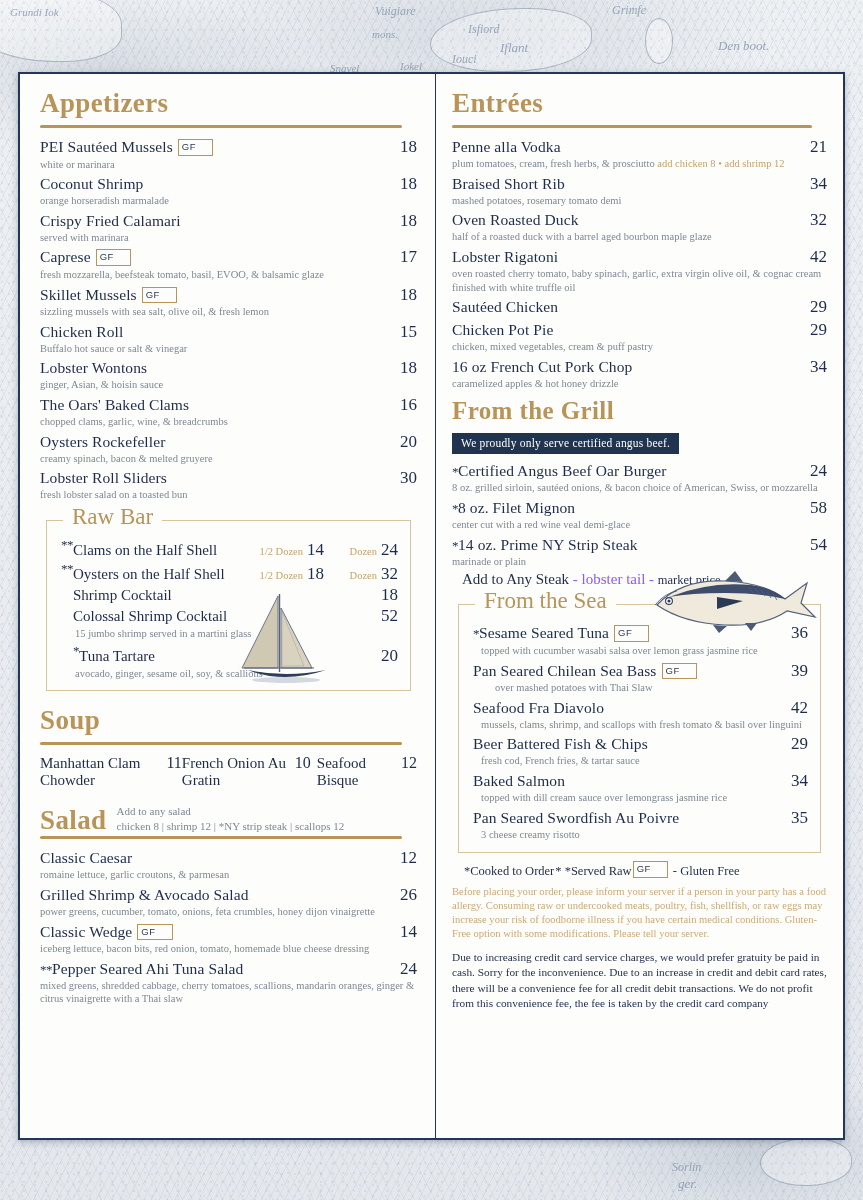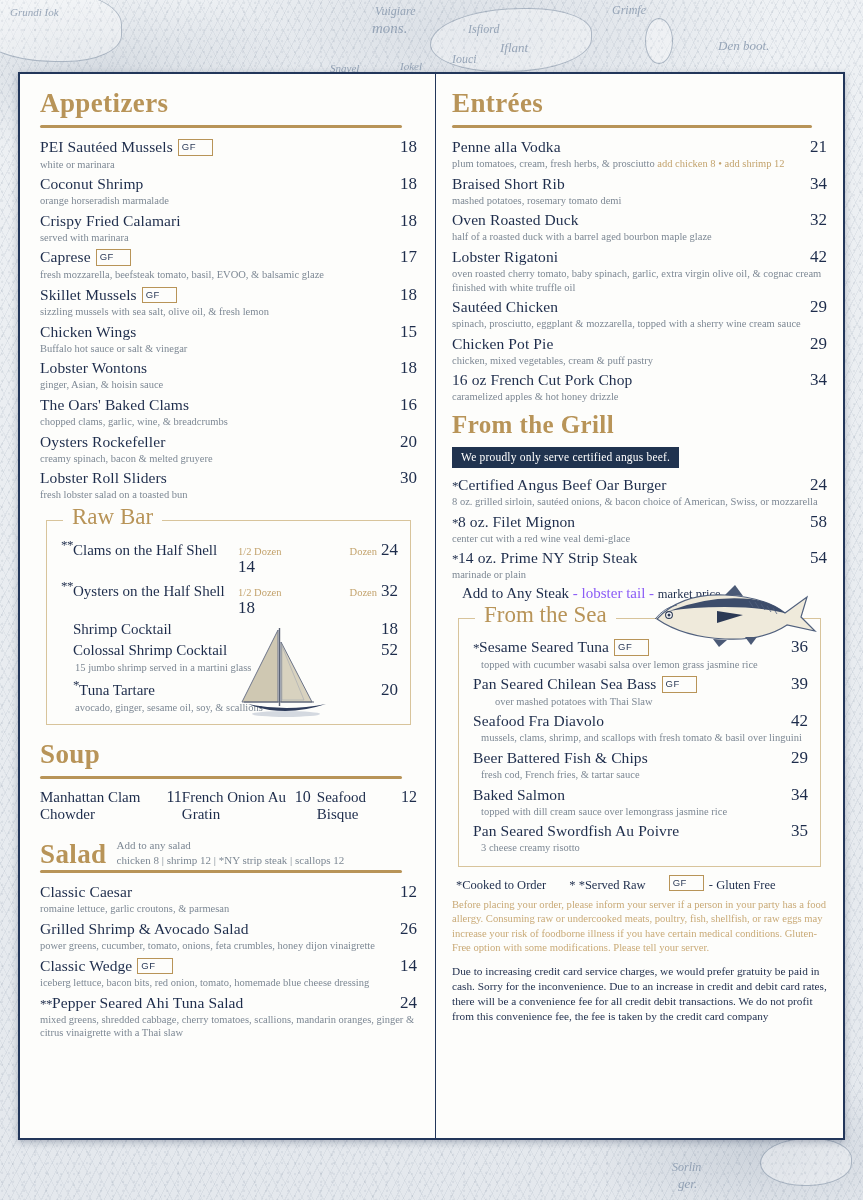--- a/index.html
+++ b/index.html
@@ -91,21 +91,21 @@
     font-family:"Liberation Serif", serif;
   }
   .boxed.sea{margin-top:16px;padding-top:18px;}
 
   
   .rb-row{display:flex;align-items:baseline;margin-bottom:1px;}
   .rb-name{color:#1d2c4b;font-size:15px;flex:1 1 auto;}
   .rb-por{color:#c3a36d;font-size:10.5px;margin-right:4px;}
   .rb-price{color:#1d2c4b;font-size:17px;}
   .rb-col{flex:0 0 auto;display:flex;align-items:baseline;}
-  .rb-col.half{width:86px;justify-content:flex-end;flex-direction:column;}
+  .rb-col.half{width:86px;justify-content:flex-end;}
   .rb-col.doz{width:74px;justify-content:flex-end;}
 
   
   .soup-grid{display:flex;align-items:flex-start;}
   .soup-cell{display:flex;align-items:baseline;}
   .soup-name{color:#1d2c4b;font-size:15px;line-height:1.15;}
   .soup-price{color:#1d2c4b;font-size:16px;}
 
   
   .salad-head-row{display:flex;align-items:flex-end;gap:10px;}
@@ -115,42 +115,42 @@
   .banner{
     display:inline-block;background:#20334f;color:#ffffff;
     font-size:11.5px;padding:4px 9px 5px 9px;margin:2px 0 7px 0;
     font-family:"Liberation Serif", serif;letter-spacing:.2px;
   }
   .addsteak{color:#1d2c4b;font-size:15px;margin:3px 0 0 10px;}
   .addsteak .lob{color:#8b5cf6;text-align:right;}
   .addsteak .mp{color:#1d2c4b;font-size:12.5px;}
 
   
-  .legend{color:#1d2c4b;font-size:12.5px;margin:10px 0 5px 4px;display:flex;align-items:center;gap:23px;}
+  .legend{color:#1d2c4b;font-size:12.5px;margin:10px 0 5px 12px;display:flex;align-items:center;gap:1px;}
   .legend .gf{margin-left:0;}
   .warn{color:#c9aa77;font-size:10.6px;line-height:1.33;margin:0 0 9px 0;}
   .cc{color:#1d2c4b;font-size:11.3px;line-height:1.35;margin:0;}
 
   
   .sailboat{position:absolute;right:72px;bottom:6px;width:104px;height:92px;}
   .fishwrap{position:absolute;top:-34px;left:180px;width:180px;height:62px;}
 </style>
 </head>
 <body>
 
 <div id="map-bg">
   <div class="coast" style="left:-30px;top:-10px;width:150px;height:70px;"></div>
   <div class="coast" style="left:430px;top:8px;width:160px;height:62px;border-radius:60% 40% 55% 45%;"></div>
   <div class="coast" style="left:645px;top:18px;width:26px;height:44px;border-radius:50%;"></div>
   <div class="coast" style="left:760px;top:1138px;width:90px;height:46px;border-radius:55% 45% 50% 50%;"></div>
 </div>
 <div id="map-labels">
     <div class="map-label" style="left: 10px; top: 6px; font-size: 11px; text-align: right;">Grundi Iok</div>
     <div class="map-label" style="left: 375px; top: 4px; font-size: 12px;">Vuigiare</div>
-    <div class="map-label" style="left: 372px; top: 20px; font-size: 15px;">mons.</div>
+    <div class="map-label" style="left: 372px; top: 28px; font-size: 11px;">mons.</div>
     <div class="map-label" style="left: 468px; top: 22px; font-size: 12px;">Isfiord</div>
     <div class="map-label" style="left: 452px; top: 52px; font-size: 12px;">Iouci</div>
     <div class="map-label" style="left: 500px; top: 40px; font-size: 13px;">Iflant</div>
     <div class="map-label" style="left: 400px; top: 60px; font-size: 11px;">Iokel</div>
     <div class="map-label" style="left: 612px; top: 3px; font-size: 12px;">Grimfe</div>
     <div class="map-label" style="left: 718px; top: 38px; font-size: 13px;">Den boot.</div>
     <div class="map-label" style="left: 330px; top: 62px; font-size: 11px;">Snavel</div>
     <div class="map-label" style="left: 672px; top: 1160px; font-size: 12px;">Sorlin</div>
     <div class="map-label" style="left: 678px; top: 1176px; font-size: 13px;">ger.</div>
   </div>
@@ -200,21 +200,21 @@
           <div class="item-line">
             <span class="item-name">Skillet Mussels</span>
             <span class="gf">GF</span>
             <span class="dot-fill"></span>
             <span class="price">18</span>
           </div>
           <div class="desc">sizzling mussels with sea salt, olive oil, &amp; fresh lemon</div>
         </div>
         <div class="item">
           <div class="item-line">
-            <span class="item-name">Chicken Wings</span>
+            <span class="item-name">Chicken Roll</span>
             <span class="dot-fill"></span>
             <span class="price">15</span>
           </div>
           <div class="desc">Buffalo hot sauce or salt &amp; vinegar</div>
         </div>
         <div class="item">
           <div class="item-line">
             <span class="item-name">Lobster Wontons</span>
             <span class="dot-fill"></span>
             <span class="price">18</span>
@@ -416,21 +416,20 @@
             <span class="price">42</span>
           </div>
           <div class="desc">oven roasted cherry tomato, baby spinach, garlic, extra virgin olive oil, &amp; cognac cream finished with white truffle oil</div>
         </div>
         <div class="item">
           <div class="item-line">
             <span class="item-name">Sautéed Chicken</span>
             <span class="dot-fill"></span>
             <span class="price">29</span>
           </div>
-          <div class="desc">spinach, prosciutto, eggplant &amp; mozzarella, topped with a sherry wine cream sauce</div>
         </div>
         <div class="item">
           <div class="item-line">
             <span class="item-name">Chicken Pot Pie</span>
             <span class="dot-fill"></span>
             <span class="price">29</span>
           </div>
           <div class="desc">chicken, mixed vegetables, cream &amp; puff pastry</div>
         </div>
         <div class="item">

